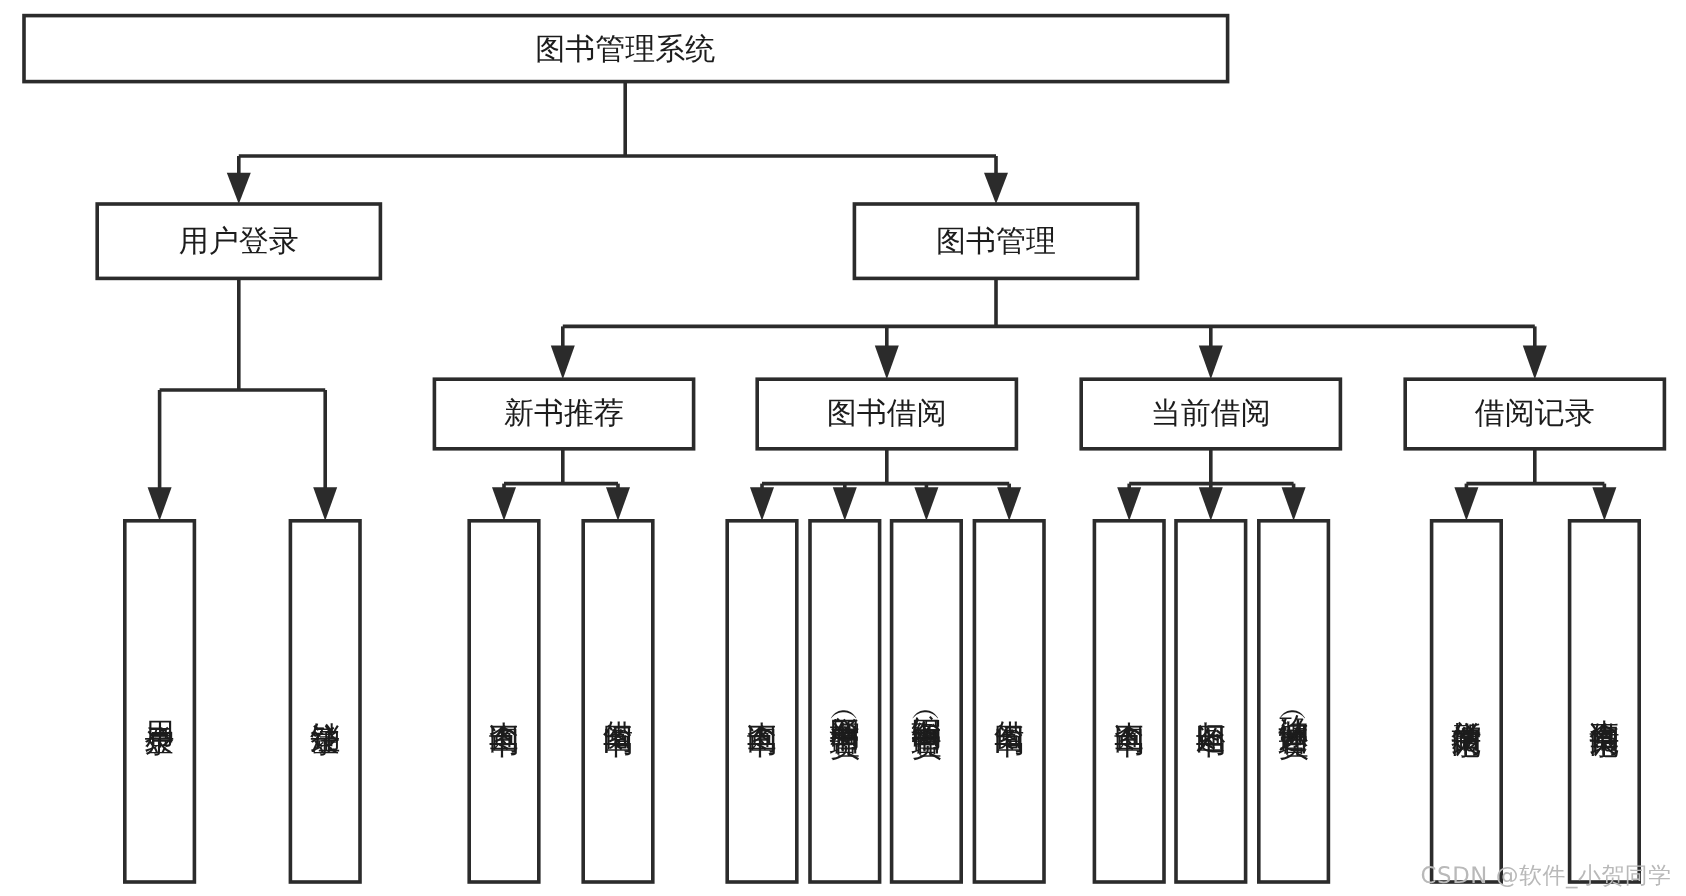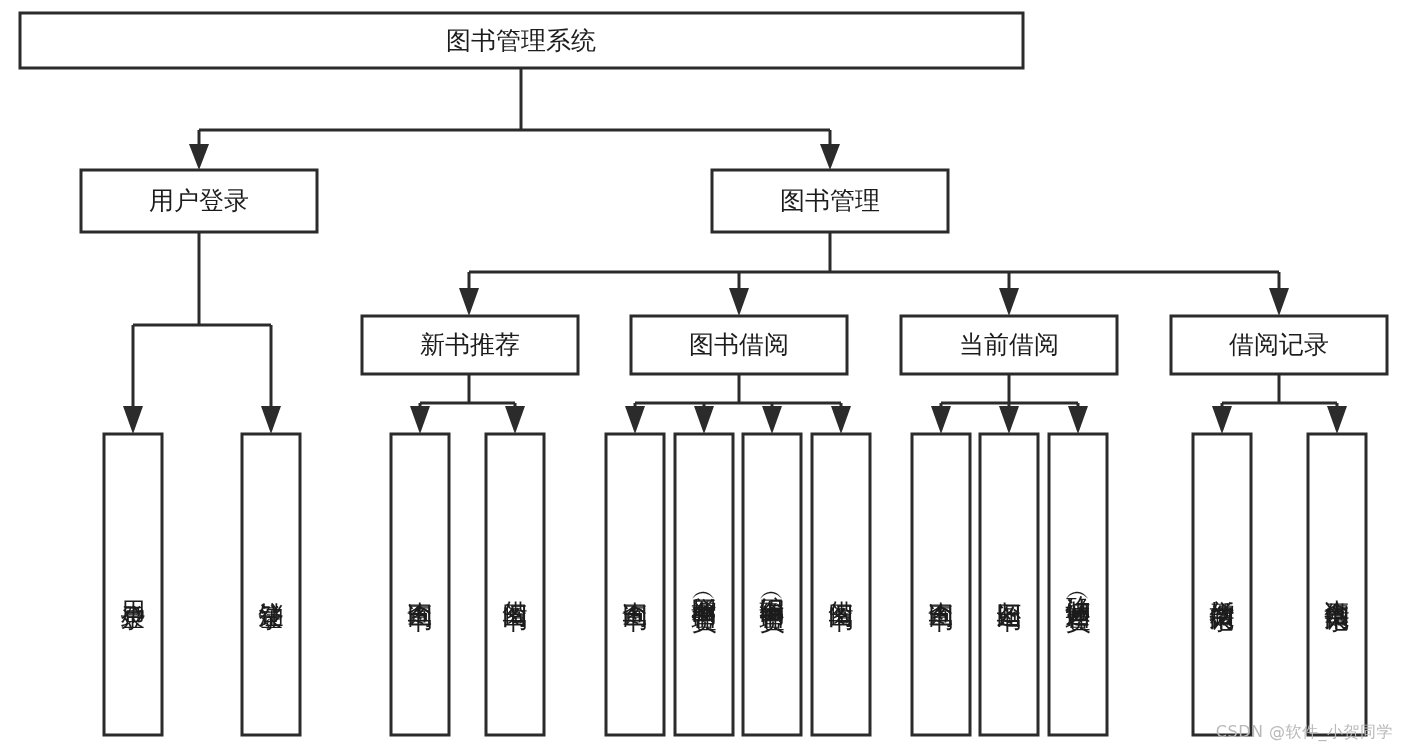--- a/index.html
+++ b/index.html
@@ -67,21 +67,21 @@
     letter-spacing: 2px;
     color: #1c1c1c;
     white-space: nowrap;
     text-align: center;
   }
   #watermark {
     position: absolute;
     right: 12px;
     bottom: 4px;
     font-family: "DejaVu Sans", "Liberation Sans", sans-serif;
-    font-size: 16px;
+    font-size: 19px;
     color: #b9b9b9;
     letter-spacing: 0.5px;
     white-space: nowrap;
     user-select: none;
   }
 </style>
 </head>
 <body>
 
 <div id="diagram-root">

